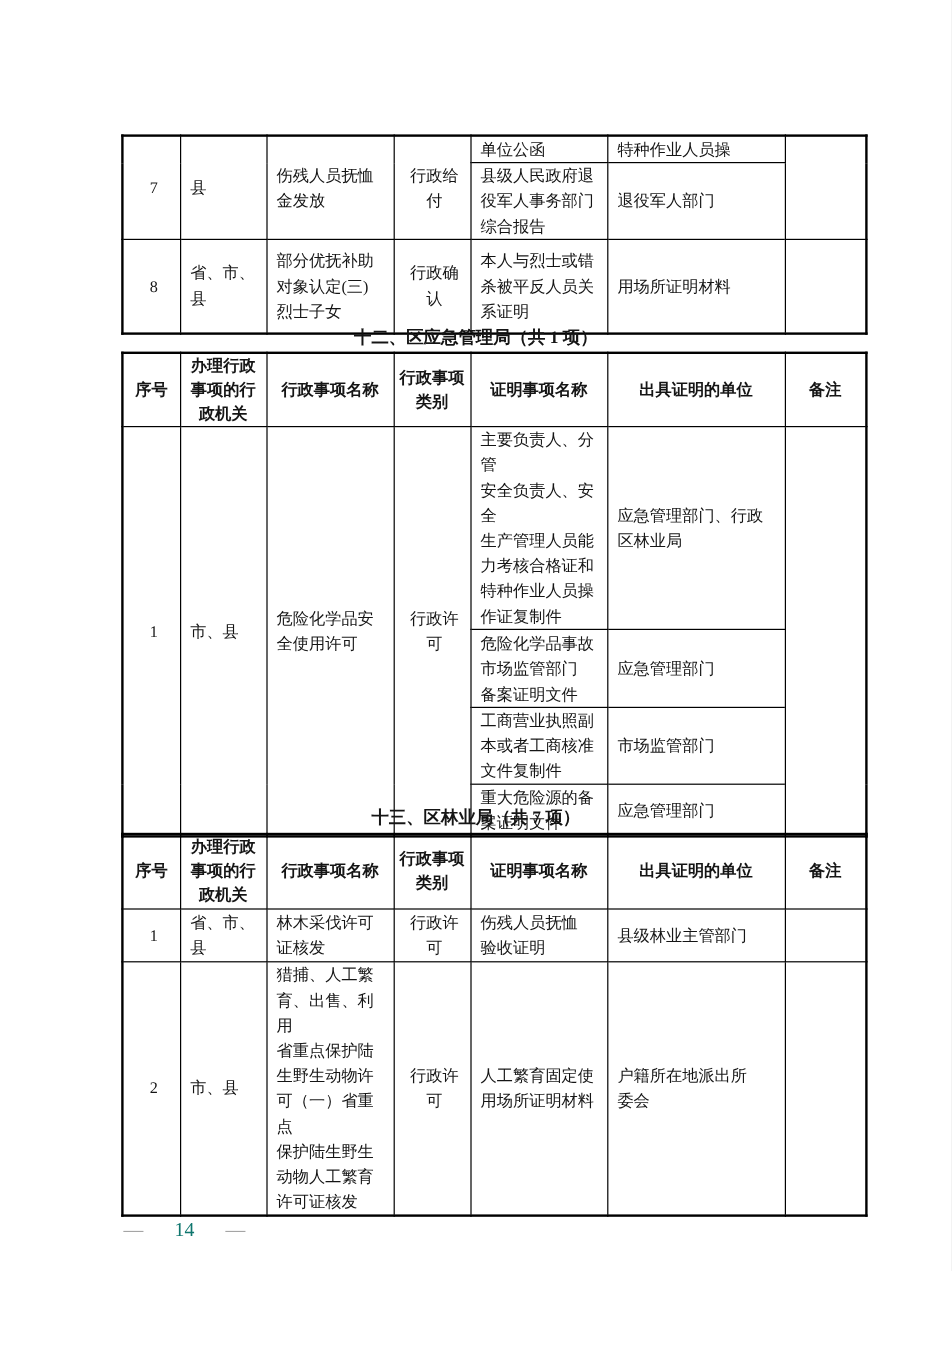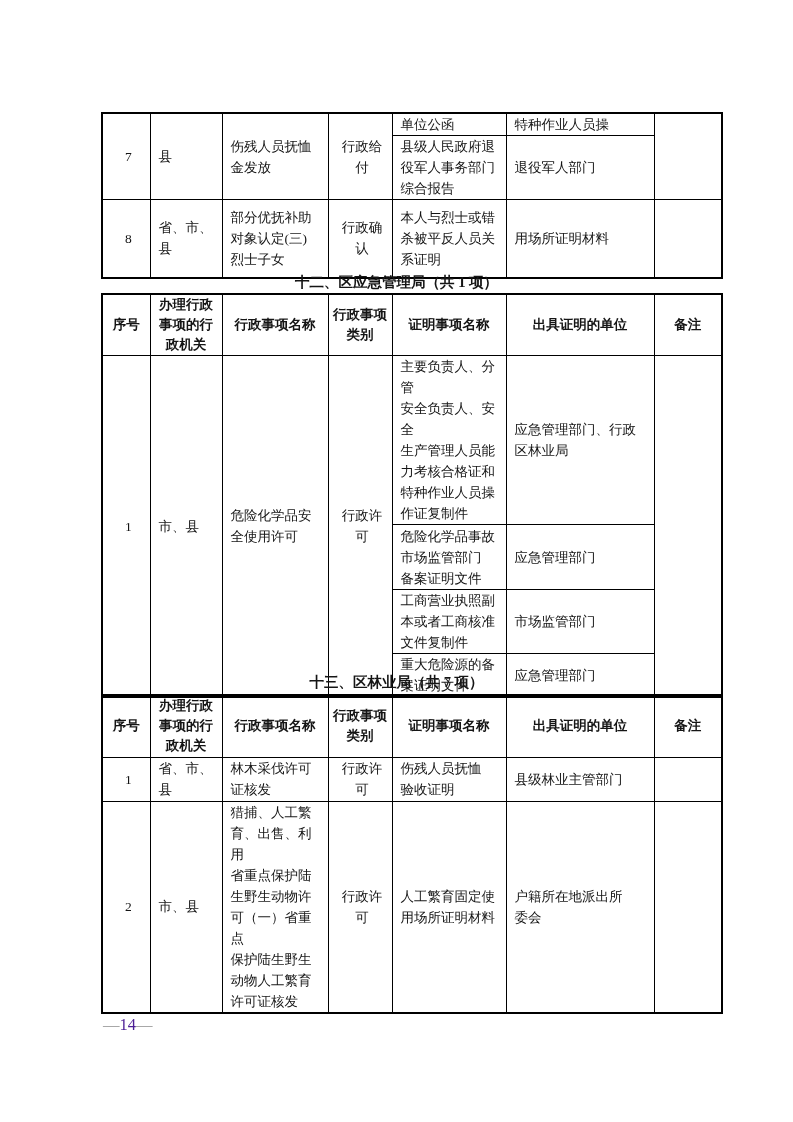--- a/index.html
+++ b/index.html
@@ -46,21 +46,21 @@
     line-height:20px;
   }
   #footer{
     position:absolute;
     left:103px;top:1014px;
     font-size:16.5px;
     line-height:22px;
     color:#222;
   }
   #footer .dash{color:#9a9a9a;}
-  #footer .num{margin:0 0;color:#4c1d95;}
+  #footer .num{margin:0 26px;color:#0f766e;}
 </style>
 </head>
 <body>
 
 <div id="page">
 
   <table class="gov" style="top:112px;">
     <colgroup>
       <col style="width:48px">
         <col style="width:72px">

